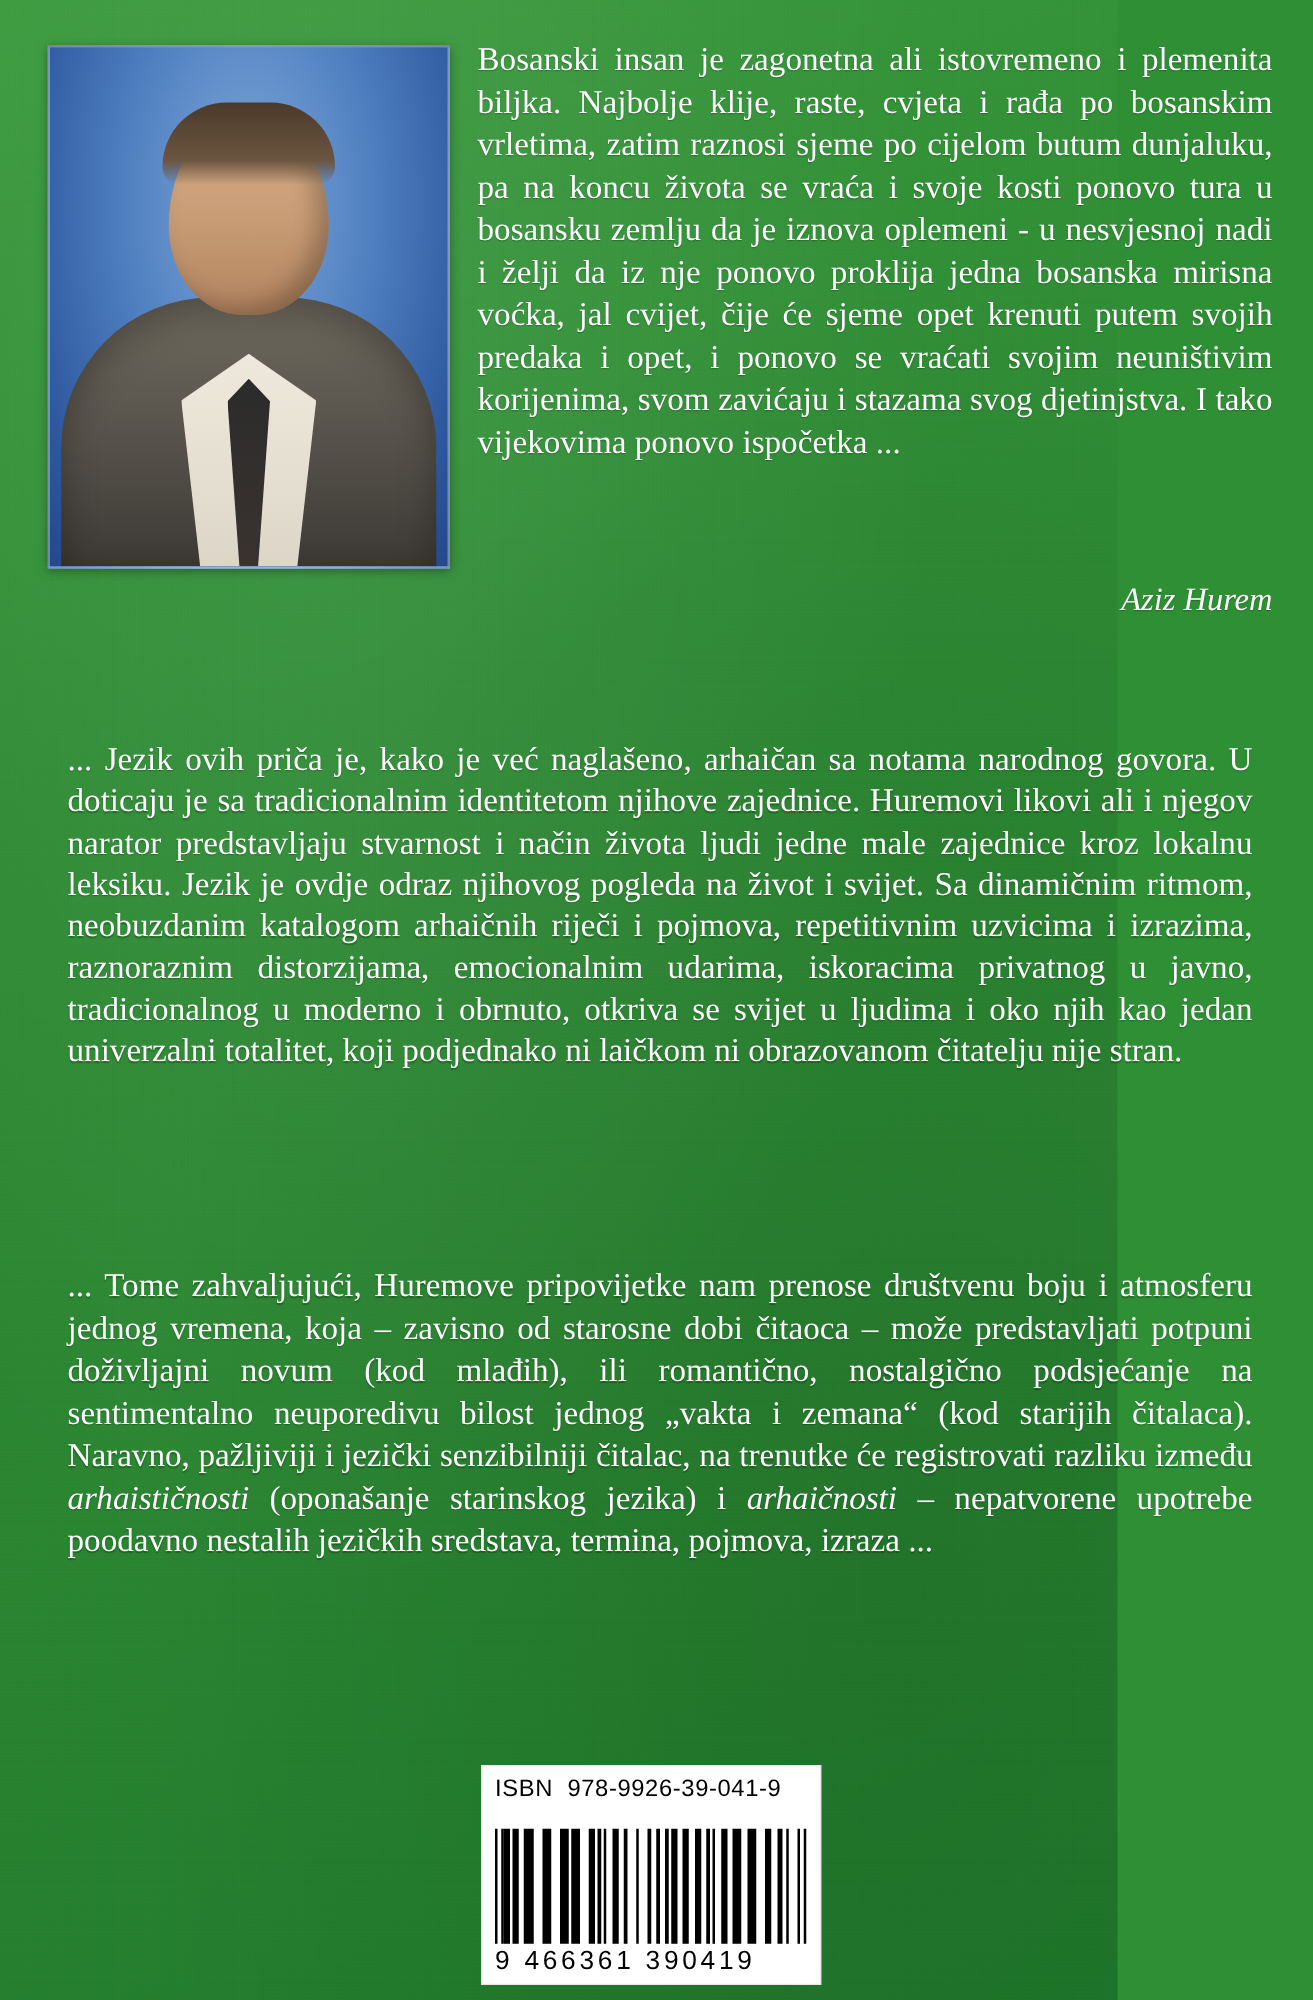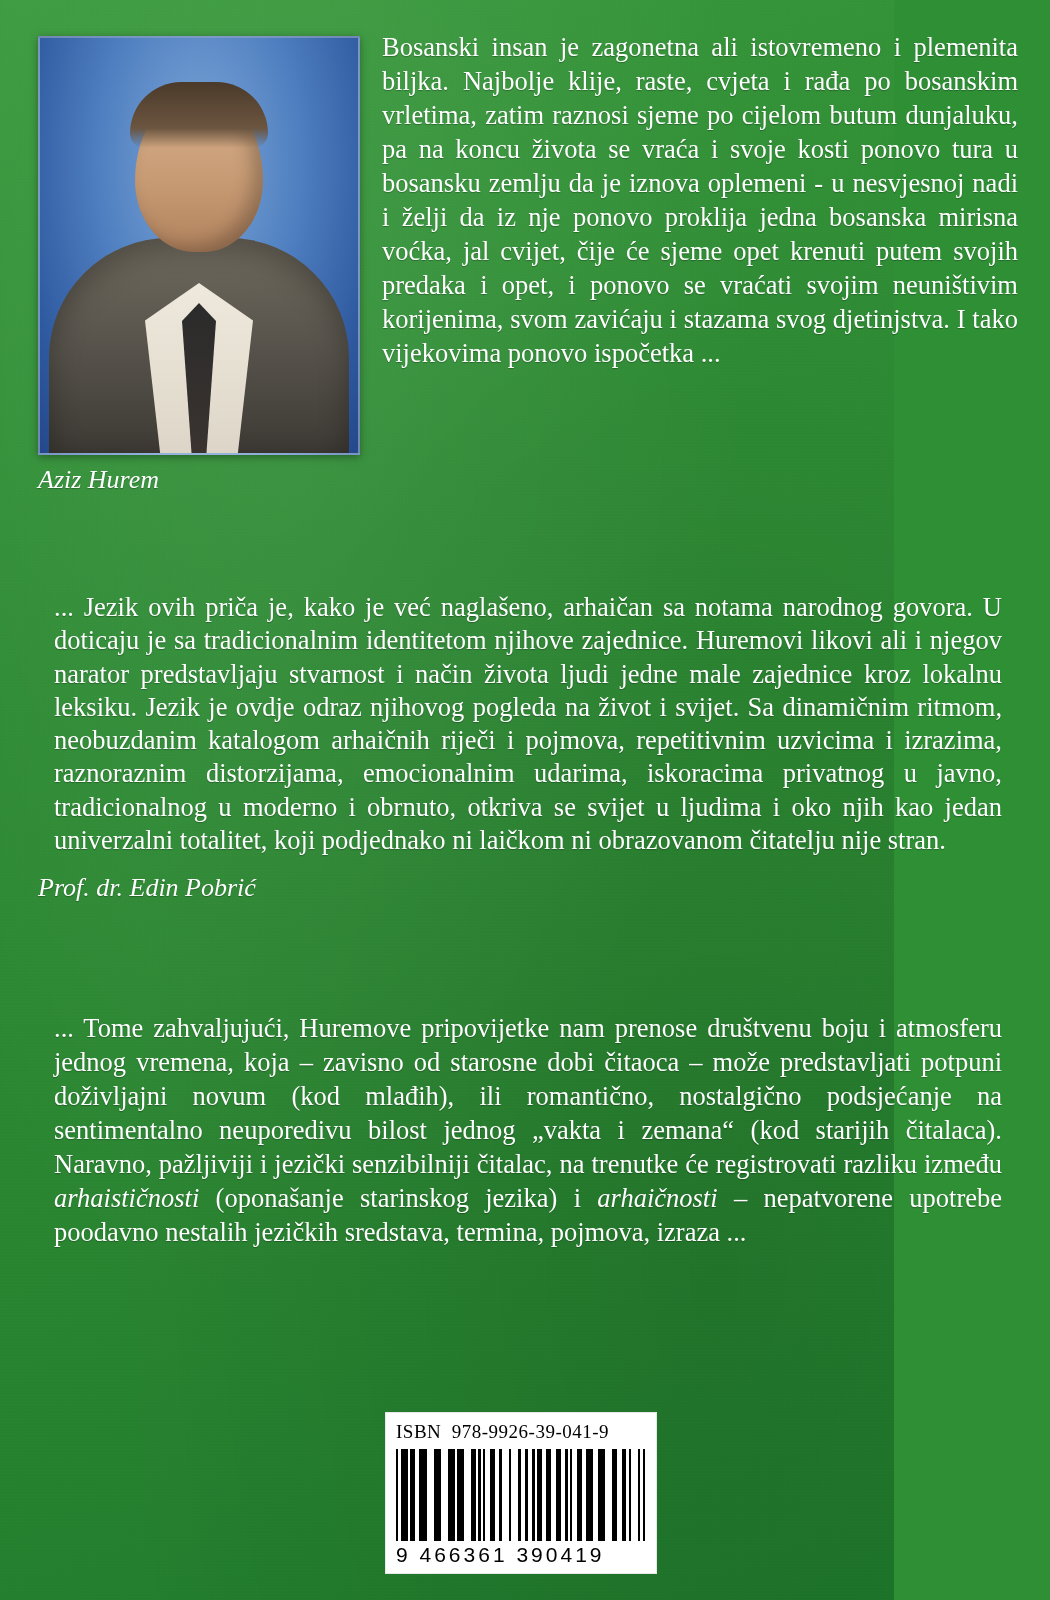--- a/index.html
+++ b/index.html
@@ -106,20 +106,21 @@
     clip-path: polygon(50% 0%, 100% 12%, 72% 100%, 28% 100%, 0% 12%);
   }
   .quote-main {
     font-size: 26.5px;
     line-height: 1.285;
     text-align: justify;
     text-shadow: 0 1px 1px rgba(0,0,0,0.28);
   }
   .attrib {
     clear: both;
+    text-align: right;
     font-style: italic;
     font-size: 26px;
     margin-top: 4px;
     text-shadow: 0 1px 1px rgba(0,0,0,0.28);
   }
 
   
   .block-2 {
     position: absolute;
     left: 38px;
@@ -155,25 +156,25 @@
     left: 385px;
     top: 1412px;
     width: 272px;
     background: #ffffff;
     color: #000000;
     padding: 8px 10px 6px 10px;
     box-sizing: border-box;
     border: 1px solid #e8e8e8;
   }
   .isbn-text {
-    font-family: Liberation Serif, serif;
+    font-family: Liberation Sans, sans-serif;
     font-size: 19px;
     letter-spacing: 0.5px;
     white-space: nowrap;
-    margin-bottom: 6px;
+    margin-bottom: 20px;
   }
   .barcode {
     height: 92px;
     display: flex;
     align-items: flex-end;
     gap: 0;
   }
   .barcode span {
     display: block;
     background: #000;
@@ -200,21 +201,20 @@
       <div class="subject-tie"></div>
       <div class="subject-head"></div>
       <div class="subject-hair"></div>
     </div>
     <div class="quote-main">Bosanski insan je zagonetna ali istovremeno i plemenita biljka. Najbolje klije, raste, cvjeta i rađa po bosanskim vrletima, zatim raznosi sjeme po cijelom butum dunjaluku, pa na koncu života se vraća i svoje kosti ponovo tura u bosansku zemlju da je iznova oplemeni - u nesvjesnoj nadi i želji da iz nje ponovo proklija jedna bosanska mirisna voćka, jal cvijet, čije će sjeme opet krenuti putem svojih predaka i opet, i ponovo se vraćati svojim neuništivim korijenima, svom zavićaju i stazama svog djetinjstva. I tako vijekovima ponovo ispočetka ...</div>
     <div class="attrib">Aziz Hurem</div>
   </div>
 
   <div class="block-2">
     <p>... Jezik ovih priča je, kako je već naglašeno, arhaičan sa notama narodnog govora. U doticaju je sa tradicionalnim identitetom njihove zajednice. Huremovi likovi ali i njegov narator predstavljaju stvarnost i način života ljudi jedne male zajednice kroz lokalnu leksiku. Jezik je ovdje odraz njihovog pogleda na život i svijet. Sa dinamičnim ritmom, neobuzdanim katalogom arhaičnih riječi i pojmova, repetitivnim uzvicima i izrazima, raznoraznim distorzijama, emocionalnim udarima, iskoracima privatnog u javno, tradicionalnog u moderno i obrnuto, otkriva se svijet u ljudima i oko njih kao jedan univerzalni totalitet, koji podjednako ni laičkom ni obrazovanom čitatelju nije stran.</p>
-    <div class="attrib">Prof. dr. Edin Pobrić</div>
   </div>
 
   <div class="block-3">
     <p><span>... Tome zahvaljujući, Huremove pripovijetke nam prenose društvenu boju i atmosferu jednog vremena, koja – zavisno od starosne dobi čitaoca – može predstavljati potpuni doživljajni novum (kod mlađih), ili romantično, nostalgično podsjećanje na sentimentalno neuporedivu bilost jednog „vakta i zemana“ (kod starijih čitalaca). Naravno, pažljiviji i jezički senzibilniji čitalac, na trenutke će registrovati razliku između </span><em class="it">arhaističnosti</em><span> (oponašanje starinskog jezika) i </span><em class="it">arhaičnosti</em><span> – nepatvorene upotrebe poodavno nestalih jezičkih sredstava, termina, pojmova, izraza ...</span></p>
   </div>
 
   <div class="isbn-box">
     <div class="isbn-text">
       <span>ISBN</span>&nbsp;&nbsp;<span>978-9926-39-041-9</span>
     </div>

